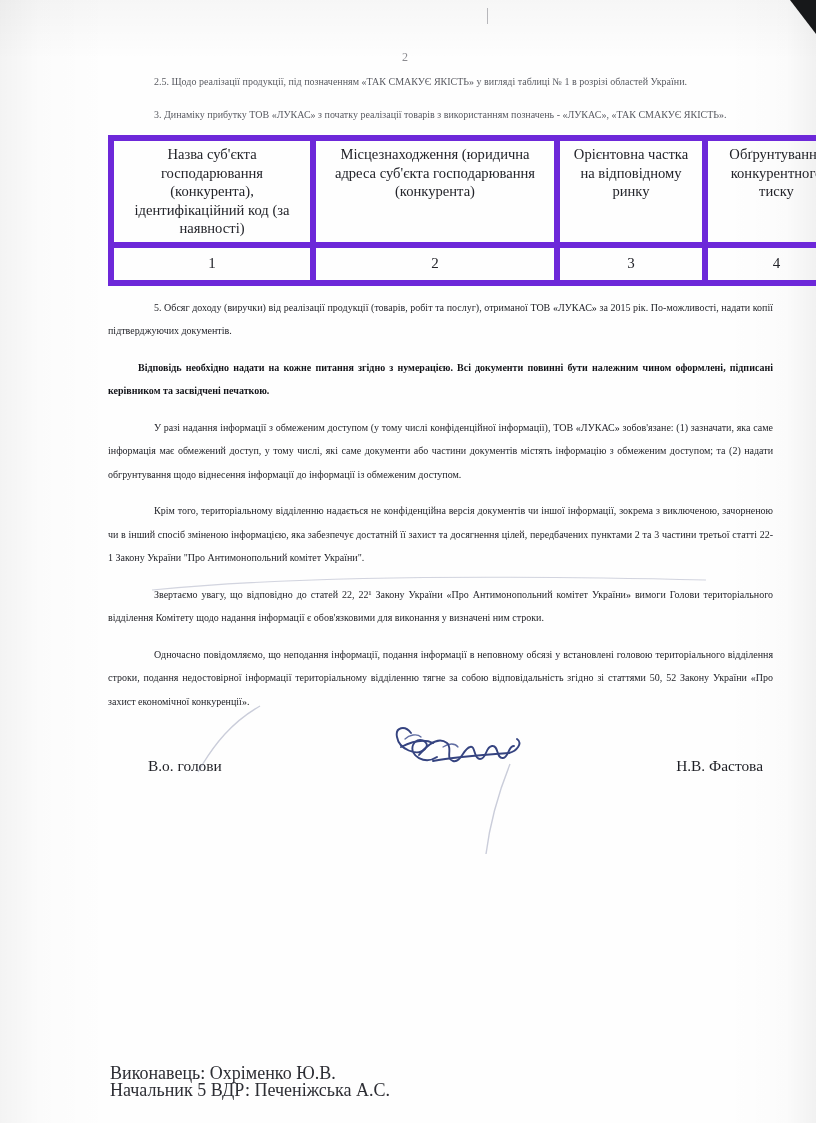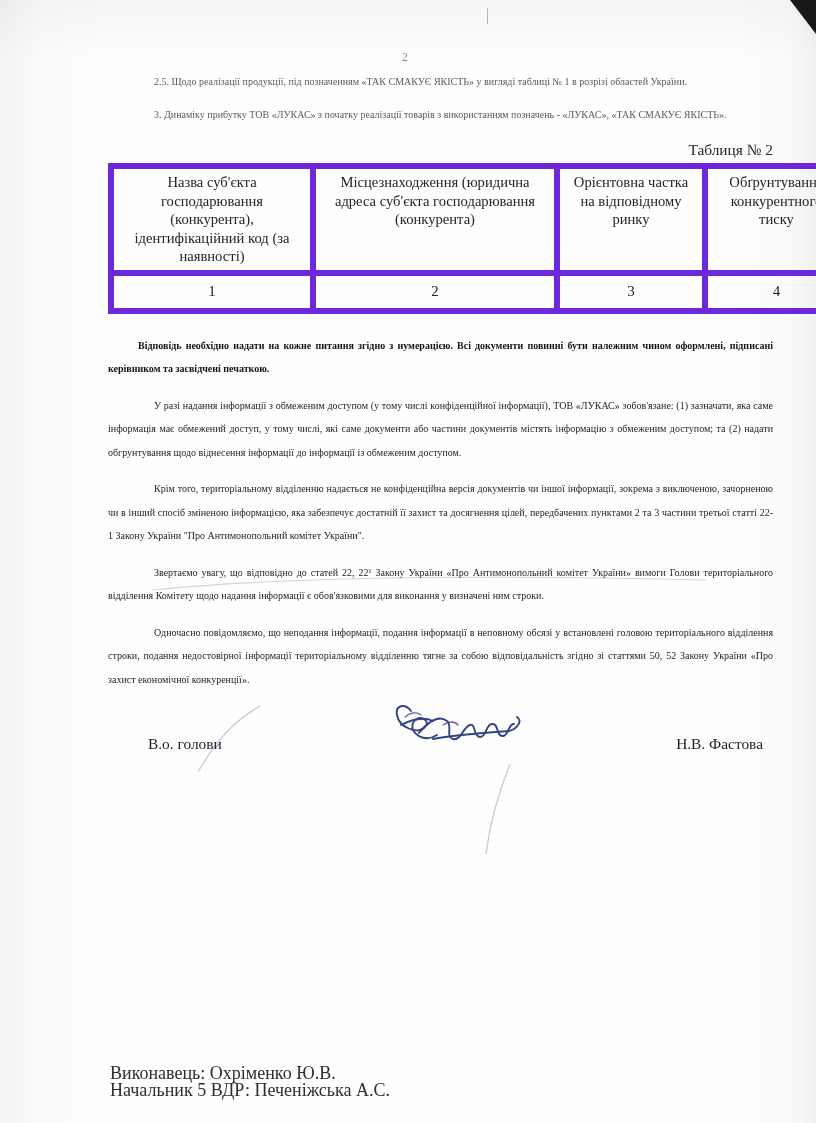--- a/index.html
+++ b/index.html
@@ -182,21 +182,20 @@
 
   <div class="content">
 
     <p class="para faded">2.5. Щодо реалізації продукції, під позначенням «ТАК СМАКУЄ ЯКІСТЬ» у вигляді таблиці № 1 в розрізі областей України.</p>
     <div class="spacer-6"></div>
 
     <p class="para faded">3. Динаміку прибутку ТОВ «ЛУКАС» з початку реалізації товарів з використанням позначень - «ЛУКАС», «ТАК СМАКУЄ ЯКІСТЬ».</p>
     <div class="spacer-6"></div>
 
 
-    <div class="table-caption">Таблиця № 2</div>
 
     <table class="comp">
       <thead>
         <tr>
           <th class="col1">Назва суб'єкта господарювання (конкурента), ідентифікаційний код (за наявності)</th>
           <th class="col2">Місцезнаходження (юридична адреса суб'єкта господарювання (конкурента)</th>
           <th class="col3">Орієнтовна частка на відповідному ринку</th>
           <th class="col4">Обґрунтування конкурентного тиску</th>
         </tr>
       </thead>
@@ -204,20 +203,21 @@
         <tr>
           <td>1</td>
           <td>2</td>
           <td>3</td>
           <td>4</td>
         </tr>
       </tbody>
     </table>
 
     <div class="spacer-6"></div>
+    <p class="para">5. Обсяг доходу (виручки) від реалізації продукції (товарів, робіт та послуг), отриманої ТОВ «ЛУКАС» за 2015 рік. По-можливості, надати копії підтверджуючих документів.</p>
 
     <div class="spacer-10"></div>
     <p class="para bold">Відповідь необхідно надати на кожне питання згідно з нумерацією. Всі документи повинні бути належним чином оформлені, підписані керівником та засвідчені печаткою.</p>
 
     <div class="spacer-10"></div>
     <p class="para">У разі надання інформації з обмеженим доступом (у тому числі конфіденційної інформації), ТОВ «ЛУКАС» зобов'язане: (1) зазначати, яка саме інформація має обмежений доступ, у тому числі, які саме документи або частини документів містять інформацію з обмеженим доступом; та (2) надати обгрунтування щодо віднесення інформації до інформації із обмеженим доступом.</p>
 
     <div class="spacer-10"></div>
     <p class="para">Крім того, територіальному відділенню надається не конфіденційна версія документів чи іншої інформації, зокрема з виключеною, зачорненою чи в інший спосіб зміненою інформацією, яка забезпечує достатній її захист та досягнення цілей, передбачених пунктами 2 та 3 частини третьої статті 22-1 Закону України "Про Антимонопольний комітет України".</p>
 

